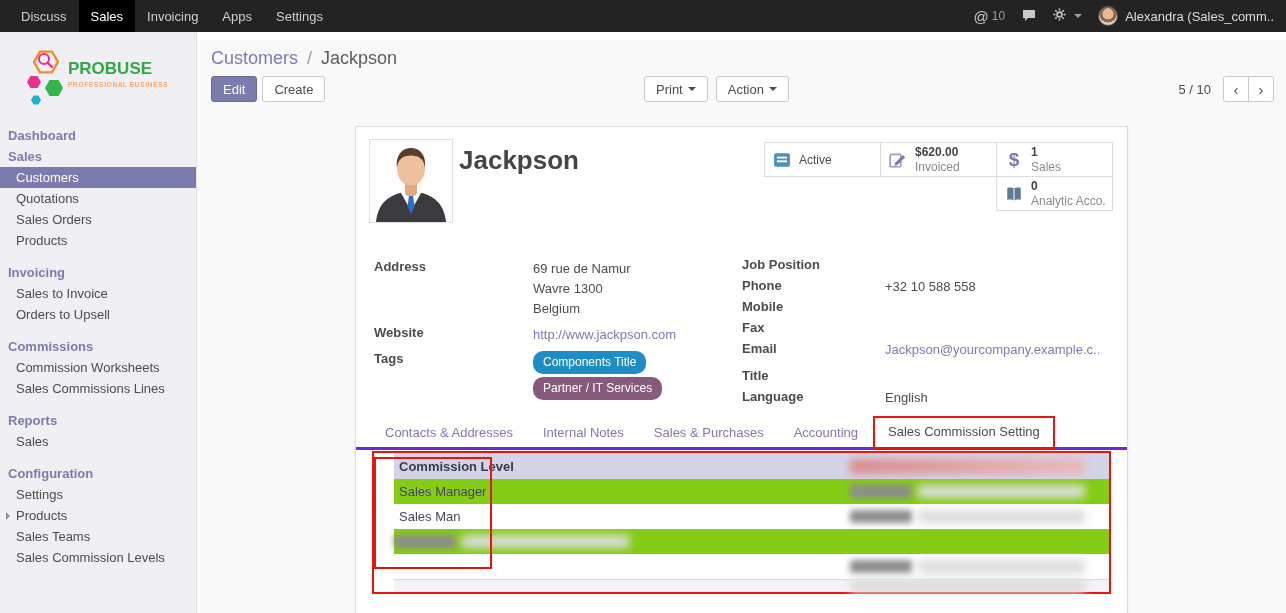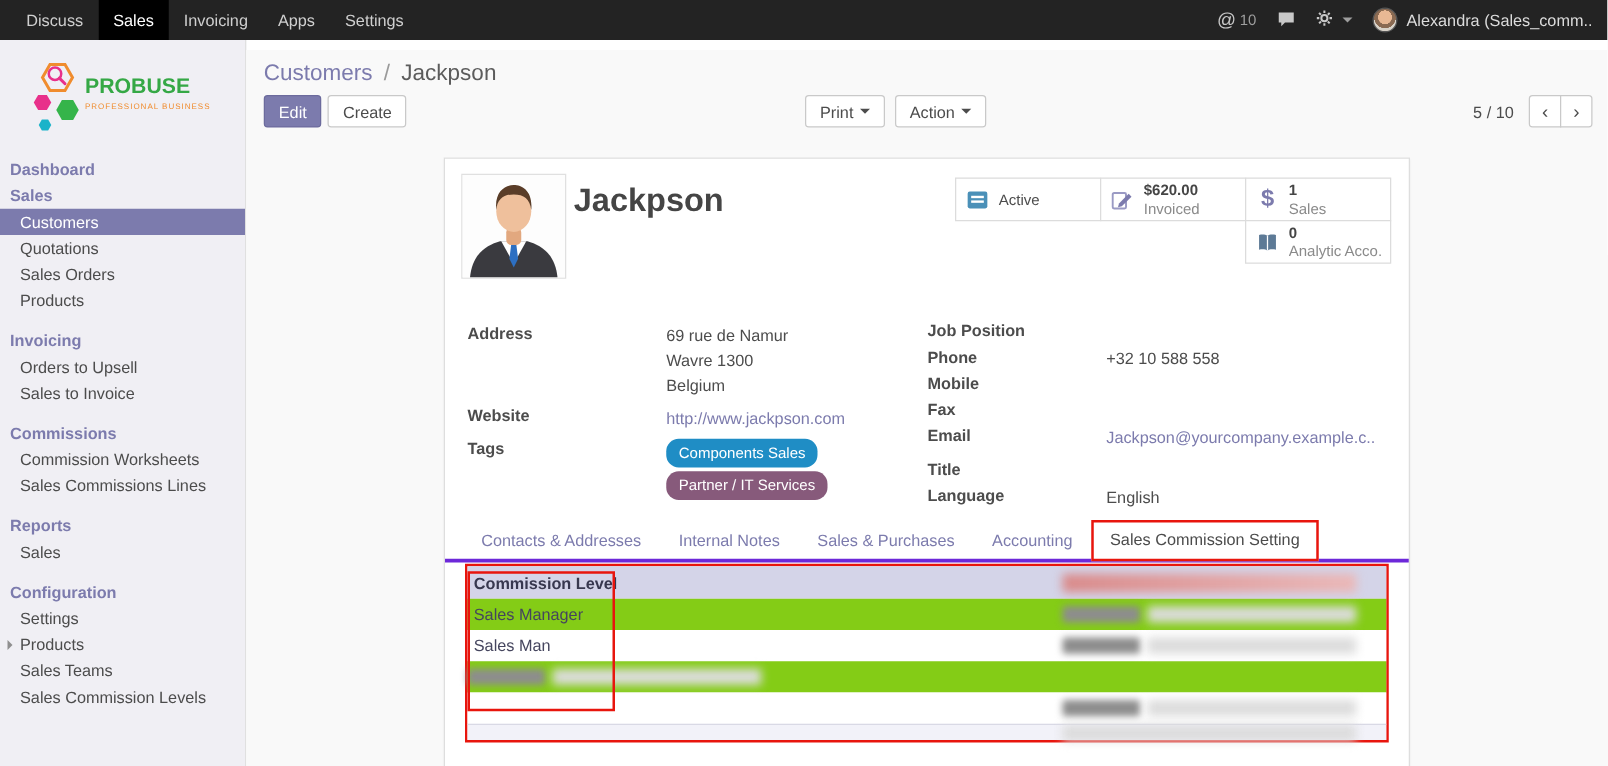--- a/index.html
+++ b/index.html
@@ -100,21 +100,21 @@
   .tag-purple { background:var(--tag-purple); }
 
   
   .tab-bar { position:absolute; left:0; right:0; top:291px; height:32px; display:flex; align-items:flex-end;
     padding-left:14px; border-bottom:3px solid #6d28d9; }
   .tab { padding:7px 15px; color:var(--accent); font-size:13px; cursor:pointer; white-space:nowrap; }
   .tab.active { background:#fff; color:#4c4c4c; border:2px solid var(--annotation-red); margin-bottom:-2px; padding:6px 13px 8px; }
 
   
   .table-wrap { position:absolute; left:16px; top:324px; width:739px; border:2px solid var(--annotation-red); }
-  .trow { display:flex; align-items:center; padding-right:24px; }
+  .trow { display:flex; align-items:center; padding-right:24px;margin-left:20px; }
   .trow.thead { height:26px; background:#d4d4e8; }
   .trow.odd  { height:25px; background:#84cc16; }
   .trow.even { height:25px; background:#fff; }
   .trow.last { height:13px; background:#f2f2f9; border-top:1px solid #d9d9e5; }
   .tcell-left { flex:1; padding-left:5px; font-size:13px; color:#45455e; cursor:pointer; }
   .thead .tcell-left { font-weight:bold; color:#38384f; }
   .tcell-right { width:235px; display:flex; align-items:center; gap:6px; }
   .blur-dark  { width:62px; height:13px; background:#8d8d8d; filter:blur(3px); border-radius:2px; flex:none; }
   .blur-light { flex:1; height:13px; background:#dcdcdc; filter:blur(4px); }
   .blur-pink  { width:100%; height:15px; background:linear-gradient(90deg,#d98b8b,#eab8b8); filter:blur(4px); }
@@ -184,22 +184,22 @@
   </div>
   <nav class="side-nav">
     <div class="nav-header">Dashboard</div>
     <div class="nav-header">Sales</div>
     <div class="nav-item active">Customers</div>
     <div class="nav-item">Quotations</div>
     <div class="nav-item">Sales Orders</div>
     <div class="nav-item">Products</div>
 
     <div class="nav-header spaced">Invoicing</div>
+    <div class="nav-item">Sales to Invoice</div>
     <div class="nav-item">Orders to Upsell</div>
-    <div class="nav-item">Sales to Invoice</div>
 
     <div class="nav-header spaced">Commissions</div>
     <div class="nav-item">Commission Worksheets</div>
     <div class="nav-item">Sales Commissions Lines</div>
 
     <div class="nav-header spaced">Reports</div>
     <div class="nav-item">Sales</div>
 
     <div class="nav-header spaced">Configuration</div>
     <div class="nav-item">Settings</div>
@@ -317,21 +317,21 @@
           <div>Belgium</div>
         </div>
       </div>
       <div class="field-row mt6">
         <div class="field-label">Website</div>
         <div class="field-value"><a class="link">http://www.jackpson.com</a></div>
       </div>
       <div class="field-row mt6">
         <div class="field-label">Tags</div>
         <div class="field-value tags">
-          <span class="tag tag-blue">Components Sales</span>
+          <span class="tag tag-blue">Components Title</span>
           <span class="tag tag-purple">Partner / IT Services</span>
         </div>
       </div>
     </div>
 
     <div class="fields-right">
       <div class="field-row">
         <div class="field-label">Job Position</div>
         <div class="field-value"></div>
       </div>

